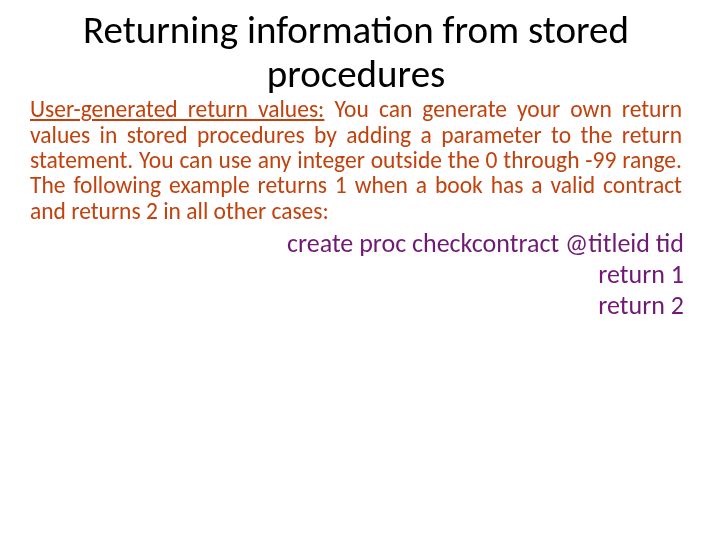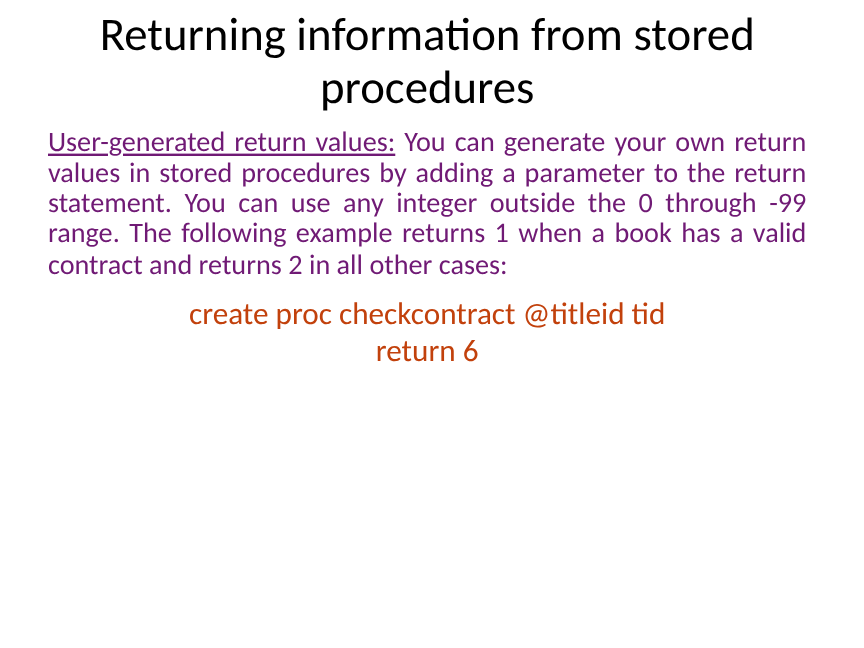--- a/index.html
+++ b/index.html
@@ -22,45 +22,46 @@
     font-weight: 400;
     text-align: center;
     line-height: 1.12;
     margin: 0 40px 2px 40px;
     letter-spacing: 0px;
   }
   .body-text {
     font-size: 23.5px;
     text-align: justify;
     line-height: 1.08;
-    margin: 12px;
-    color: #701a75;
+    margin: 2px;
+    color: #c2410c;
   }
   .body-text .underlined {
     text-decoration: underline;
   }
   .code-block {
     font-size: 26px;
-    color: #c2410c;
+    color: #701a75;
     line-height: 1.18;
     margin-top: 4px;
-    text-align: center;
+    text-align: right;
     font-family: Calibri, "Segoe UI", Arial, sans-serif;
   }
   .code-line {
     display: block;
   }
 </style>
 </head>
 <body>
 
 <div class="slide">
 
   <h1 class="title">Returning information from stored procedures</h1>
 
   <p class="body-text"><span class="underlined">User-generated return values:</span><span> You can generate your own return values in stored procedures by adding a parameter to the return statement. You can use any integer outside the 0 through -99 range. The following example returns 1 when a book has a valid contract and returns 2 in all other cases:</span></p>
 
   <div class="code-block">
     <span class="code-line">create proc checkcontract @titleid tid</span>
-    <span class="code-line">return 6</span>
+    <span class="code-line">return 1</span>
+    <span class="code-line">return 2</span>
   </div>
 
 </div>
 
 </body></html>

